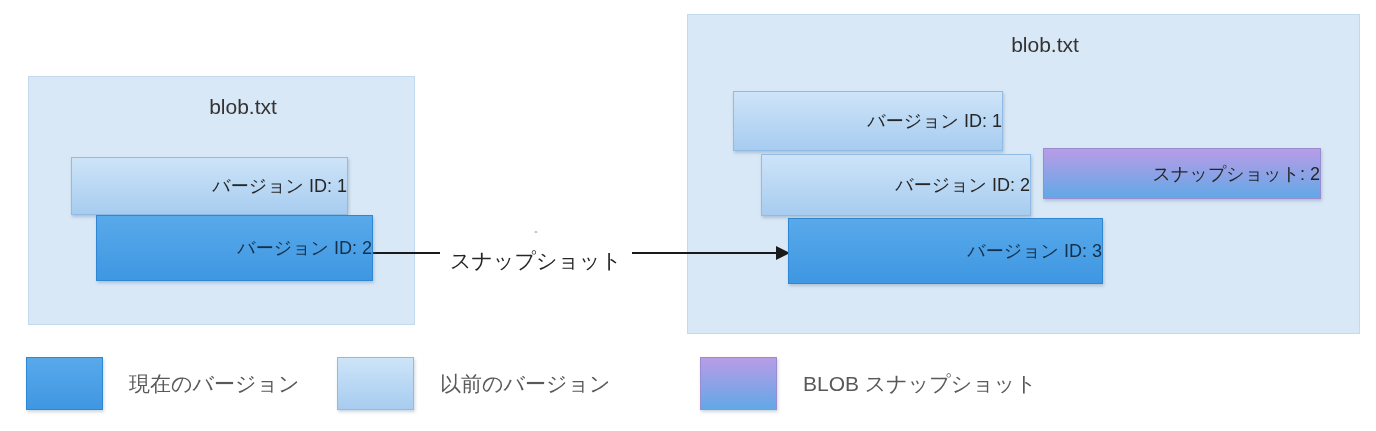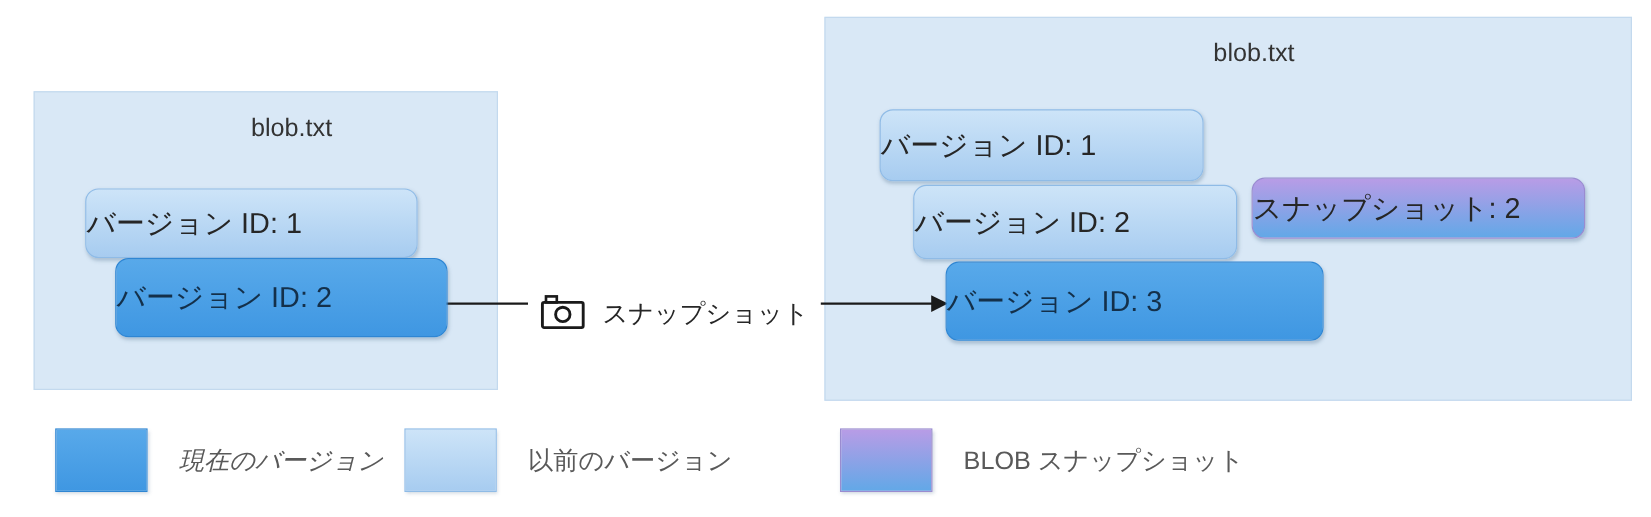--- a/index.html
+++ b/index.html
@@ -34,25 +34,24 @@
   }
   .blob-container.left{left:28px;top:76px;width:387px;height:249px;}
   .blob-container.right{left:687px;top:14px;width:673px;height:320px;}
   .container-title{
     position:absolute;left:0;right:0;top:18px;
     text-align:center;
     font-size:21px;color:#333333;padding-left:43px;
   }
   .vbox{
     position:absolute;
-    display:flex;align-items:center;justify-content:flex-start;
-    font-size:24px;
+    display:flex;align-items:center;justify-content:flex-end;
+    font-size:18px;
     z-index:3;
     box-shadow:1px 2px 3px rgba(90,120,150,0.35);
-    border-radius:11px;
   }
   .vbox.prev{
     background:linear-gradient(to bottom,var(--prev-top),var(--prev-bottom));
     border:1px solid var(--prev-border);
     color:var(--text-dark);
   }
   .vbox.cur{
     background:linear-gradient(to bottom,var(--cur-top),var(--cur-bottom));
     border:1px solid var(--cur-border);
     color:#14304a;
@@ -69,41 +68,42 @@
   .rv1{left:45px;top:76px;width:270px;height:60px;}
   .rv2{left:73px;top:139px;width:270px;height:62px;}
   .rsnap{left:355px;top:133px;width:278px;height:51px;}
   .rv3{left:100px;top:203px;width:315px;height:66px;}
   .arrow-layer{
     position:absolute;left:0;top:0;width:1376px;height:431px;
     z-index:2;pointer-events:none;
   }
   .arrow-label{
     position:absolute;left:440px;top:231px;height:44px;
-    display:flex;align-items:flex-end;gap:14px;
+    display:flex;align-items:center;gap:14px;
     background:#ffffff;
     padding:0 10px;
     z-index:4;
+    flex-direction:column;
   }
   .arrow-label .cam{width:38px;height:30px;display:block;}
   .arrow-label .cap{font-size:21px;color:var(--text-dark);white-space:nowrap;}
   .legend-item{
     position:absolute;top:357px;height:53px;
     display:flex;align-items:center;
     z-index:3;
   }
   .legend-item .swatch{
     width:77px;height:53px;flex:0 0 auto;
     box-shadow:1px 2px 3px rgba(90,120,150,0.3);
   }
   .legend-item .swatch.cur{background:linear-gradient(to bottom,var(--cur-top),var(--cur-bottom));border:1px solid var(--cur-border);}
   .legend-item .swatch.prev{background:linear-gradient(to bottom,var(--prev-top),var(--prev-bottom));border:1px solid var(--prev-border);}
   .legend-item .swatch.snap{background:linear-gradient(to bottom,var(--snap-top),var(--snap-bottom));border:1px solid var(--snap-border);}
   .legend-item .ltext{margin-left:26px;font-size:21px;color:var(--text-gray);white-space:nowrap;}
-  .li1{left:46px;font-style:italic;}
+  .li1{left:26px;}
   .li2{left:337px;}
   .li3{left:655px;padding-left:45px;}
 </style>
 </head>
 <body>
 
 <div class="canvas">
 
   <svg class="arrow-layer" viewBox="0 0 1376 431" xmlns="http://www.w3.org/2000/svg">
     <line x1="372" y1="253" x2="778" y2="253" stroke="#1a1a1a" stroke-width="2"></line>

